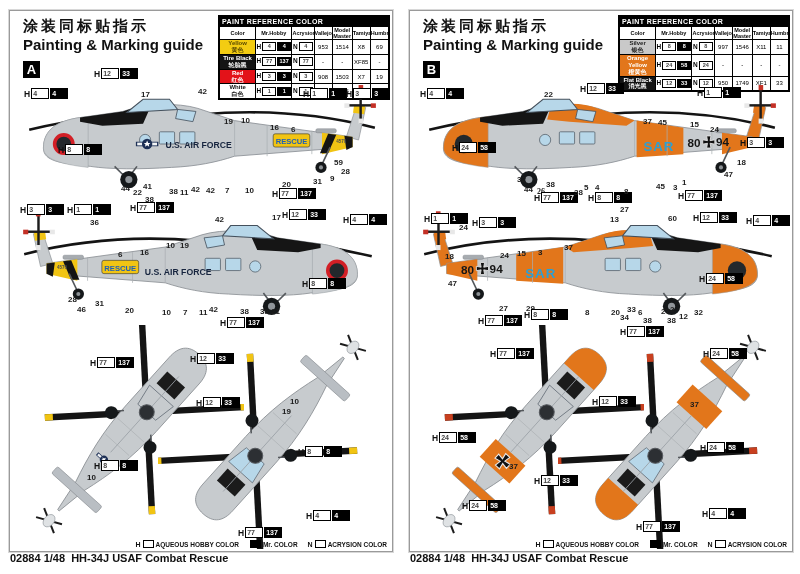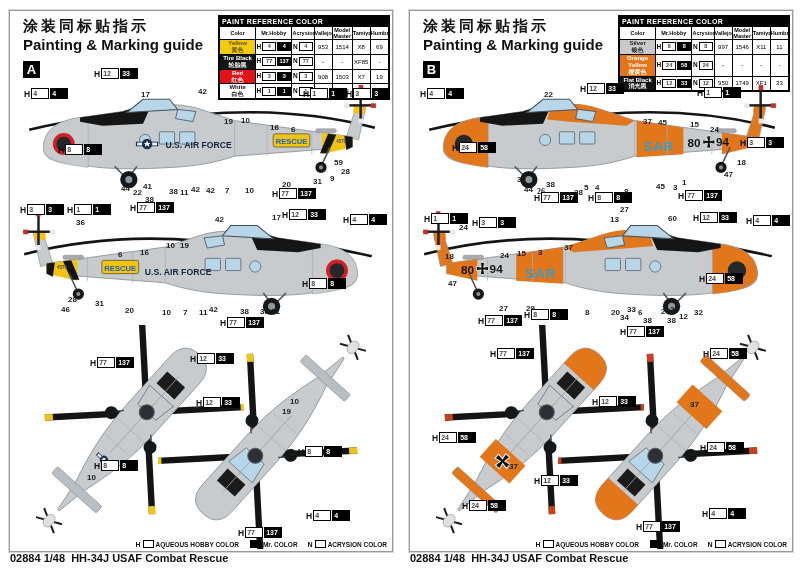--- a/index.html
+++ b/index.html
@@ -334,21 +334,21 @@
         <span class="chip" style="left: 10px; top: 193px;">
           <i>H</i>
           <b class="wb">3</b>
           <b class="kb">3</b>
         </span>
         <span class="chip" style="left: 57px; top: 193px;">
           <i>H</i>
           <b class="wb">1</b>
           <b class="kb">1</b>
         </span>
-        <span class="co" style="left: 66px; top: 207px;">36</span>
+        <span class="co" style="left: 80px; top: 207px;">36</span>
         <span class="chip" style="left: 120px; top: 191px;">
           <i>H</i>
           <b class="wb">77</b>
           <b class="kb">137</b>
         </span>
         <span class="co" style="left: 205px; top: 204px;">42</span>
         <span class="co" style="left: 262px; top: 202px;">17</span>
         <span class="chip" style="left: 272px; top: 198px;">
           <i>H</i>
           <b class="wb">12</b>
@@ -357,21 +357,21 @@
         <span class="chip" style="left: 333px; top: 203px;">
           <i>H</i>
           <b class="wb">4</b>
           <b class="kb">4</b>
         </span>
         <span class="co" style="left: 108px; top: 239px;">6</span>
         <span class="co" style="left: 130px; top: 237px;">16</span>
         <span class="co" style="left: 156px; top: 230px;">10</span>
         <span class="co" style="left: 170px; top: 230px;">19</span>
         <span class="co" style="left: 58px; top: 284px;">28</span>
-        <span class="co" style="left: 51px; top: 294px;">46</span>
+        <span class="co" style="left: 67px; top: 294px;">46</span>
         <span class="co" style="left: 85px; top: 288px;">31</span>
         <span class="co" style="left: 115px; top: 295px;">20</span>
         <span class="co" style="left: 152px; top: 297px;">10</span>
         <span class="co" style="left: 173px; top: 297px;">7</span>
         <span class="co" style="left: 189px; top: 297px;">11</span>
         <span class="co" style="left: 199px; top: 294px;">42</span>
         <span class="co" style="left: 230px; top: 296px;">38</span>
         <span class="co" style="left: 250px; top: 296px;">38</span>
         <span class="co" style="left: 261px; top: 296px;">21</span>
         <span class="chip" style="left: 292px; top: 267px;">

